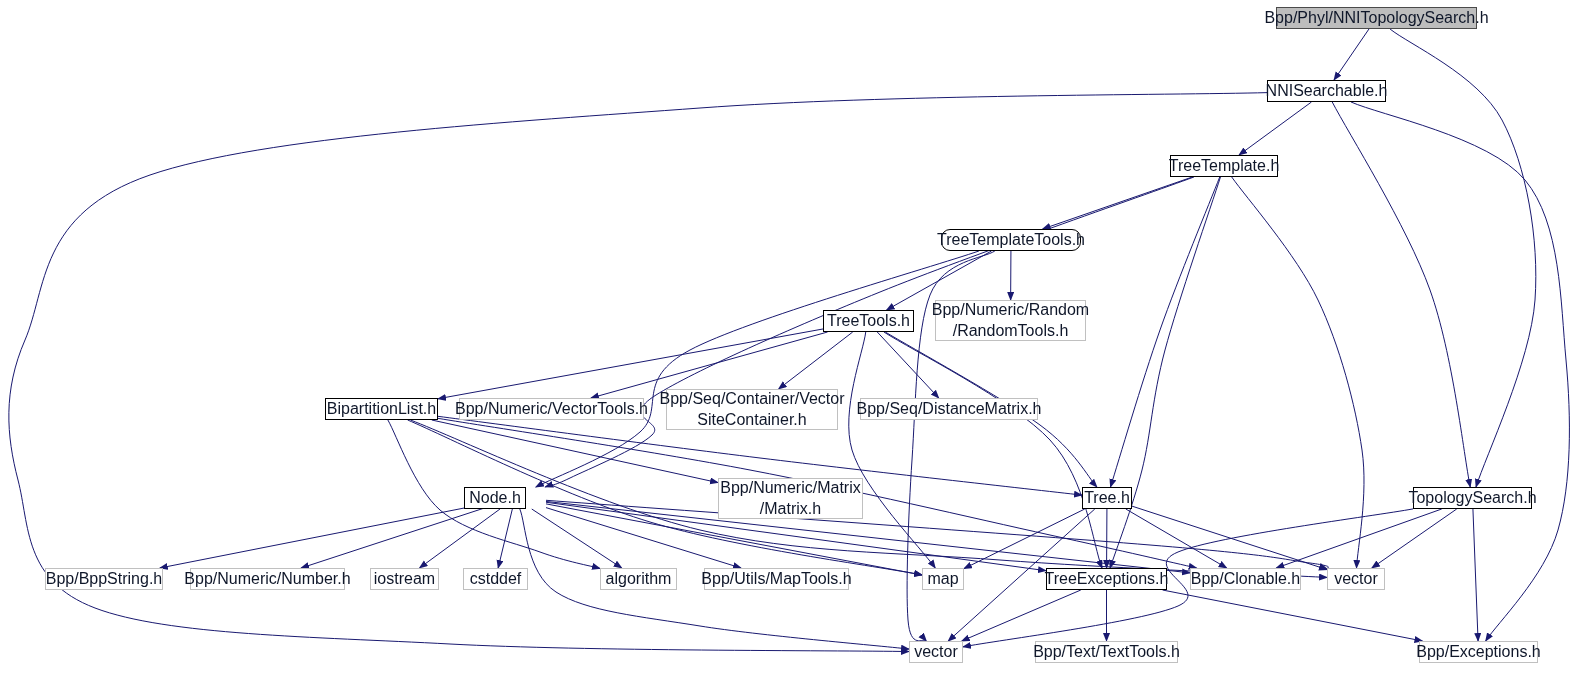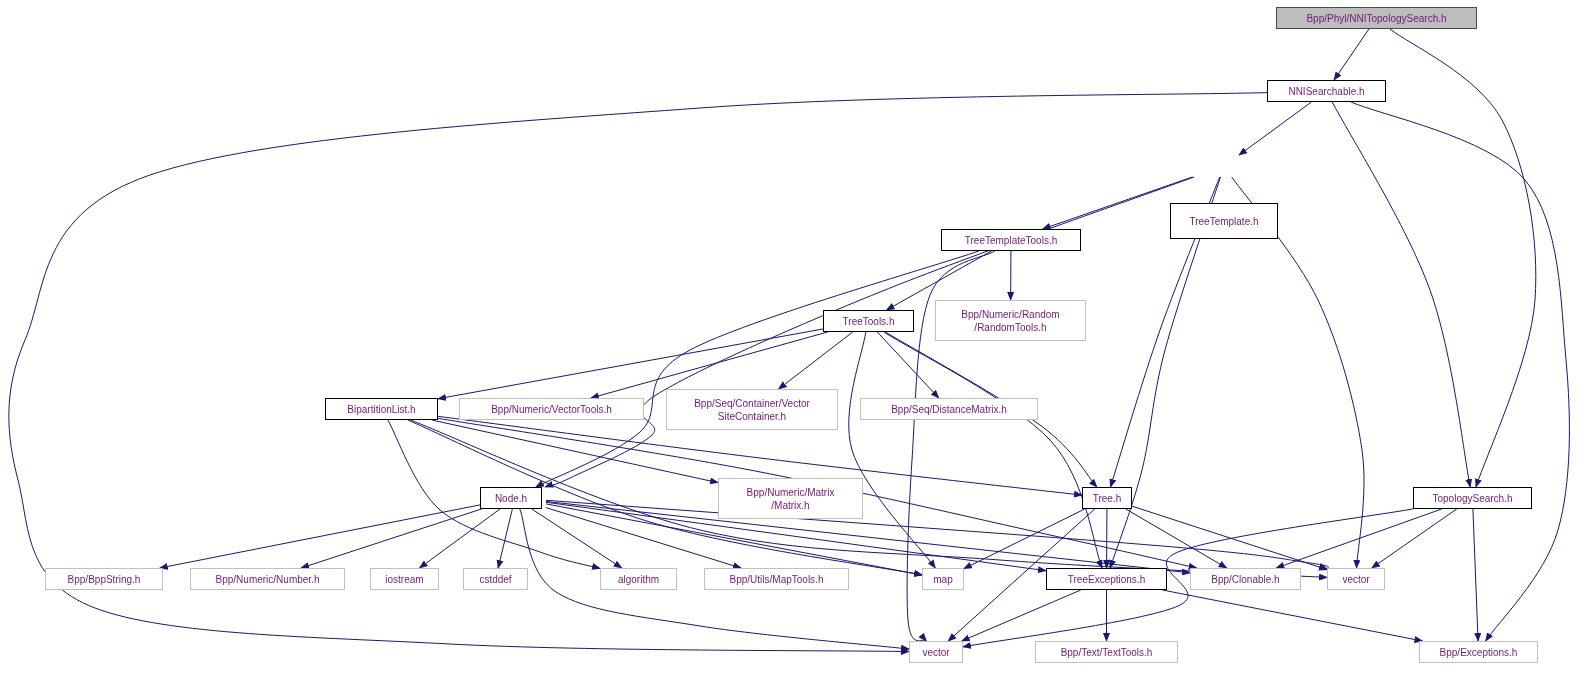--- a/index.html
+++ b/index.html
@@ -17,24 +17,24 @@
     fill: none;
     stroke: var(--edge-color, #191970);
     stroke-width: 1px;
   }
   .node {
     position: absolute;
     display: flex;
     align-items: center;
     justify-content: center;
     text-align: center;
-    font-size: 10px;
+    font-size: 16px;
     line-height: 1.3;
     white-space: pre-line;
-    color: #701a75;
+    color: #0f172a;
     background: #ffffff;
     border: 1px solid #000000;
     cursor: default;
     z-index: 2;
   }
   .node.doc { border-color: var(--doc-border, #000000); cursor: pointer; }
   .node.ext { border-color: var(--ext-border, #c0c0c0); }
   .node.main {
     background: var(--main-fill, #bdbdbd);
     border-color: var(--main-border, #4a4a4a);
@@ -98,31 +98,31 @@
       <path d="M1456.679012345679,509 L1371.820987654321,568" class="edge" marker-end="url(#arrow)"></path>
       <path d="M1413,508.9100169779287 C1373.8333333333333,516.0916808149406 1217.1666666666667,535.8183361629881 1178,552 C1138.8333333333333,568.1816638370119 1213.8333333333333,590.1887052341598 1178,606 C1142.1666666666667,621.8112947658402 998.8333333333334,640.0564738292011 963,646.8677685950413" class="edge" marker-end="url(#arrow)"></path>
       <path d="M1472.9285714285713,509 L1478.0714285714287,641" class="edge" marker-end="url(#arrow)"></path>
       <path d="M1080.8082191780823,590 L961.6917808219179,641" class="edge" marker-end="url(#arrow)"></path>
       <path d="M1106.5,590 L1106.5,641" class="edge" marker-end="url(#arrow)"></path>
       <path d="M1162.554794520548,590 L1422.445205479452,641" class="edge" marker-end="url(#arrow)"></path>
     </svg>
   <div id="nodes">
       <div class="node main" style="left: 1276px; top: 7px; width: 201px; height: 22px;">Bpp/Phyl/NNITopologySearch.h</div>
       <div class="node doc" style="left: 1267px; top: 80px; width: 119px; height: 22px;">NNISearchable.h</div>
-      <div class="node doc" style="left: 1170px; top: 155px; width: 108px; height: 36px; margin-top: 48px;">TreeTemplate.h</div>
-      <div class="node doc" style="left: 941px; top: 229px; width: 140px; height: 22px;">TreeTemplateTools.h</div>
+      <div class="node doc" style="left: 1170px; top: 155px; width: 108px; height: 22px;">TreeTemplate.h</div>
+      <div class="node doc" style="left: 941px; top: 229px; width: 140px; height: 22px; border-radius: 9px;">TreeTemplateTools.h</div>
       <div class="node ext" style="left: 935px; top: 300px; width: 151px; height: 41px;">Bpp/Numeric/Random
 /RandomTools.h</div>
       <div class="node doc" style="left: 823px; top: 310px; width: 91px; height: 22px;">TreeTools.h</div>
       <div class="node doc" style="left: 325px; top: 398px; width: 113px; height: 22px;">BipartitionList.h</div>
       <div class="node ext" style="left: 459px; top: 398px; width: 185px; height: 22px;">Bpp/Numeric/VectorTools.h</div>
       <div class="node ext" style="left: 666px; top: 389px; width: 172px; height: 41px;">Bpp/Seq/Container/Vector
 SiteContainer.h</div>
       <div class="node ext" style="left: 860px; top: 398px; width: 178px; height: 22px;">Bpp/Seq/DistanceMatrix.h</div>
-      <div class="node doc" style="left: 480px; top: 487px; width: 62px; height: 22px;">Node.h</div>
+      <div class="node doc" style="left: 464px; top: 487px; width: 62px; height: 22px;">Node.h</div>
       <div class="node ext" style="left: 718px; top: 478px; width: 145px; height: 41px;">Bpp/Numeric/Matrix
 /Matrix.h</div>
       <div class="node doc" style="left: 1082px; top: 487px; width: 50px; height: 22px;">Tree.h</div>
       <div class="node doc" style="left: 1413px; top: 487px; width: 119px; height: 22px;">TopologySearch.h</div>
       <div class="node ext" style="left: 45px; top: 568px; width: 118px; height: 22px;">Bpp/BppString.h</div>
       <div class="node ext" style="left: 190px; top: 568px; width: 155px; height: 22px;">Bpp/Numeric/Number.h</div>
       <div class="node ext" style="left: 370px; top: 568px; width: 69px; height: 22px;">iostream</div>
       <div class="node ext" style="left: 463px; top: 568px; width: 65px; height: 22px;">cstddef</div>
       <div class="node ext" style="left: 600px; top: 568px; width: 77px; height: 22px;">algorithm</div>
       <div class="node ext" style="left: 704px; top: 568px; width: 145px; height: 22px;">Bpp/Utils/MapTools.h</div>

